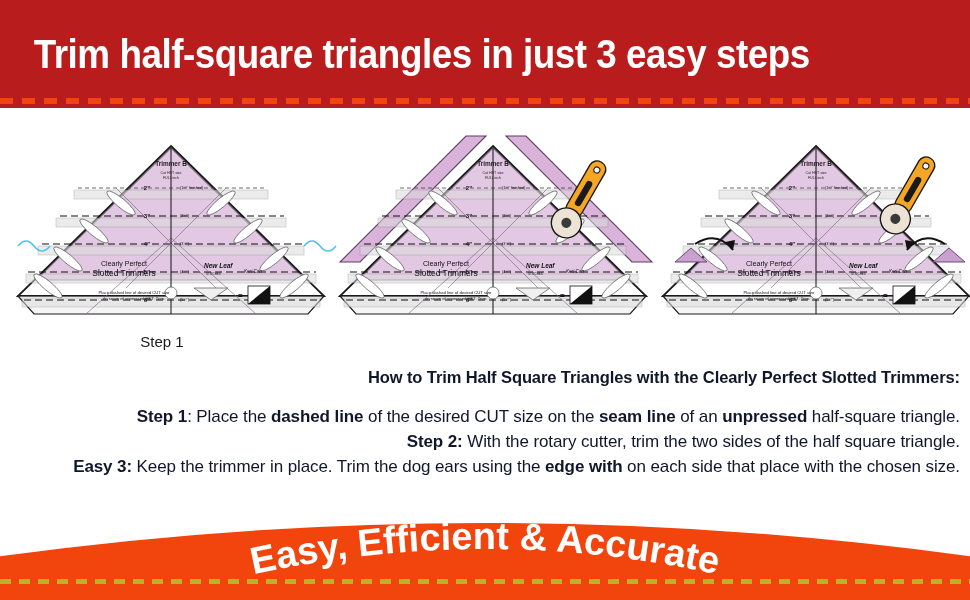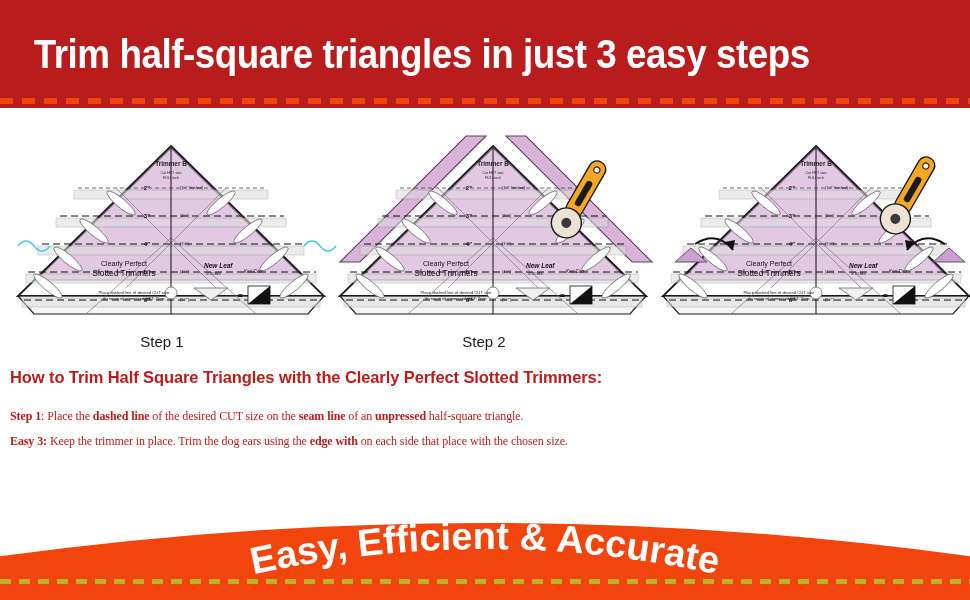--- a/index.html
+++ b/index.html
@@ -47,30 +47,30 @@
     position: absolute; bottom: 0px; left: 0; width: 100%;
     text-align: center;
     font-family: "Liberation Sans", sans-serif;
     font-size: 15px; color: #1a1a1a;
   }
 
   
   .instructions {
     position: absolute; left: 10px; top: 368px; width: 950px;
     font-family: "Liberation Sans Narrow", "Liberation Sans", sans-serif;
-    color: #b91c1c;
+    color: #0f172a;
+    text-align: right;
   }
   .instr-heading {
     font-size: 16.5px; font-weight: bold; margin-bottom: 18px;
     letter-spacing: -0.1px;
   }
   .instr-line {
-    font-size: 12px; line-height: 23px; margin-bottom: 2px;
+    font-size: 17px; line-height: 23px; margin-bottom: 2px;
     letter-spacing: -0.1px;
-    font-family: Liberation Serif, serif;
   }
   .instr-line b { font-weight: bold; }
 
   
   .banner {
     position: absolute; left: 0; bottom: 0; width: 970px; height: 110px;
     overflow: hidden;
   }
   .banner svg { display: block; position: absolute; left: 0; top: 0; }
   .banner-dashes {
@@ -288,21 +288,20 @@
         </g>
 
         <g transform="translate(256,40) rotate(30)">
           <rect x="0" y="0" width="17" height="62" rx="8" fill="#F5A623" stroke="#1a1a1a" stroke-width="1.4"></rect>
           <rect x="5.5" y="22" width="6.5" height="28" rx="3" fill="#1a1a1a"></rect>
           <circle cx="8.5" cy="9" r="3" fill="#ffffff" stroke="#1a1a1a" stroke-width="1.1"></circle>
           <circle cx="8.5" cy="70" r="15" fill="#EDE3D5" stroke="#1a1a1a" stroke-width="1.4"></circle>
           <circle cx="8.5" cy="70" r="5" fill="#3A3A3A"></circle>
         </g>
       </svg>
-      <div class="step-label">Step 2</div>
     </div>
 
     <div class="step step-3">
       <svg width="324" height="215" viewBox="0 0 324 215">
         <polygon points="155,30 290,162 20,162" fill="#D9B3D9" stroke="#5a3f5f" stroke-width="1.2"></polygon>
 
         <polygon points="155,28 308,178 2,178" fill="#ffffff" fill-opacity="0.28" stroke="#1a1a1a" stroke-width="1.8"></polygon>
         <polygon points="2,178 308,178 292,196 18,196" fill="#f2f2f2" fill-opacity="0.75" stroke="#1a1a1a" stroke-width="1.2"></polygon>
 
         <g opacity="0.55">
@@ -400,20 +399,23 @@
           <circle cx="8.5" cy="70" r="5" fill="#3A3A3A"></circle>
         </g>
       </svg>
     </div>
   </div>
 
   <div class="instructions">
     <div class="instr-heading">How to Trim Half Square Triangles with the Clearly Perfect Slotted Trimmers:</div>
     <div class="instr-line">
       <b>Step 1</b><span>: Place the </span><b>dashed line</b><span> of the desired CUT size on the </span><b>seam line</b><span> of an </span><b>unpressed</b><span> half-square triangle.</span>
+    </div>
+    <div class="instr-line">
+      <b>Step 2:</b><span> With the rotary cutter, trim the two sides of the half square triangle.</span>
     </div>
     <div class="instr-line">
       <b>Easy 3:</b><span> Keep the trimmer in place. Trim the dog ears using the </span><b>edge with</b><span> on each side that place with the chosen size.</span>
     </div>
   </div>
 
   <div class="banner">
     <svg width="970" height="110" viewBox="0 0 970 110">
       <path d="M-40,110 L-40,72 Q485,-6 1010,72 L1010,110 Z" fill="#F2450D"></path>
     </svg>

